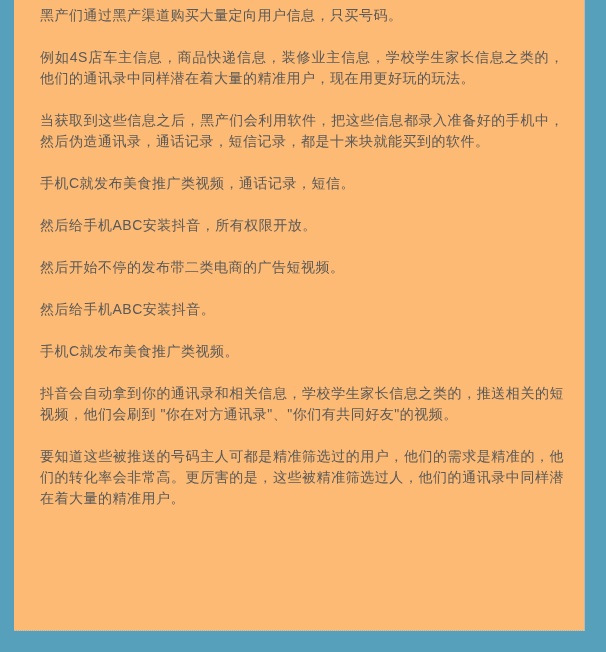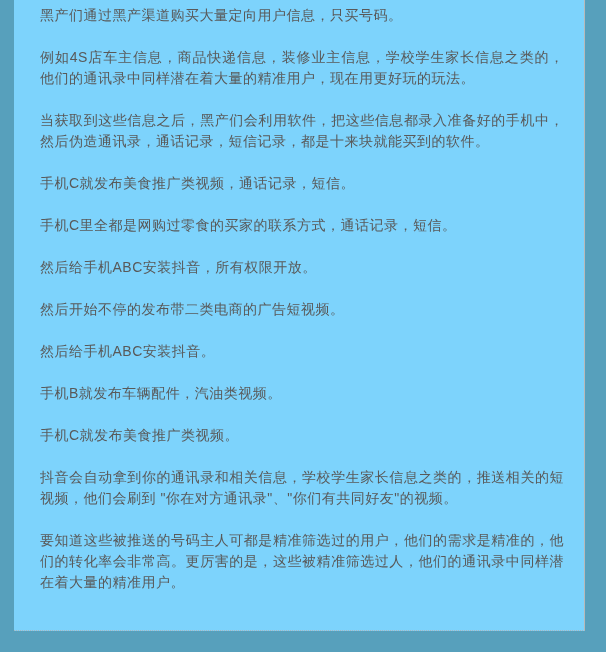--- a/index.html
+++ b/index.html
@@ -45,29 +45,27 @@
   }
   .article p.para:last-child {
     margin-bottom: 0;
     font-family: Liberation Serif, serif;
   }
 </style>
 </head>
 <body>
 
 <div class="page" style="background-color: rgb(87, 160, 188);">
-  <div class="card" style="background-color: #7dd3fc; color: rgb(89, 89, 89); border-right-color: rgb(185, 185, 185);">
+  <div class="card" style="background-color: #fdba74; color: rgb(89, 89, 89); border-right-color: rgb(185, 185, 185);">
     <div class="article">
         <p class="para">黑产们通过黑产渠道购买大量定向用户信息，只买号码。</p>
         <p class="para">例如4S店车主信息，商品快递信息，装修业主信息，学校学生家长信息之类的，他们的通讯录中同样潜在着大量的精准用户，现在用更好玩的玩法。</p>
         <p class="para">当获取到这些信息之后，黑产们会利用软件，把这些信息都录入准备好的手机中，然后伪造通讯录，通话记录，短信记录，都是十来块就能买到的软件。</p>
         <p class="para">手机C就发布美食推广类视频，通话记录，短信。</p>
-        <p class="para">手机C里全都是网购过零食的买家的联系方式，通话记录，短信。</p>
         <p class="para">然后给手机ABC安装抖音，所有权限开放。</p>
         <p class="para">然后开始不停的发布带二类电商的广告短视频。</p>
         <p class="para">然后给手机ABC安装抖音。</p>
-        <p class="para">手机B就发布车辆配件，汽油类视频。</p>
         <p class="para">手机C就发布美食推广类视频。</p>
         <p class="para">抖音会自动拿到你的通讯录和相关信息，学校学生家长信息之类的，推送相关的短视频，他们会刷到 "你在对方通讯录"、"你们有共同好友"的视频。</p>
         <p class="para">要知道这些被推送的号码主人可都是精准筛选过的用户，他们的需求是精准的，他们的转化率会非常高。更厉害的是，这些被精准筛选过人，他们的通讯录中同样潜在着大量的精准用户。</p>
       </div>
   </div>
 </div>
 
 </body></html>

